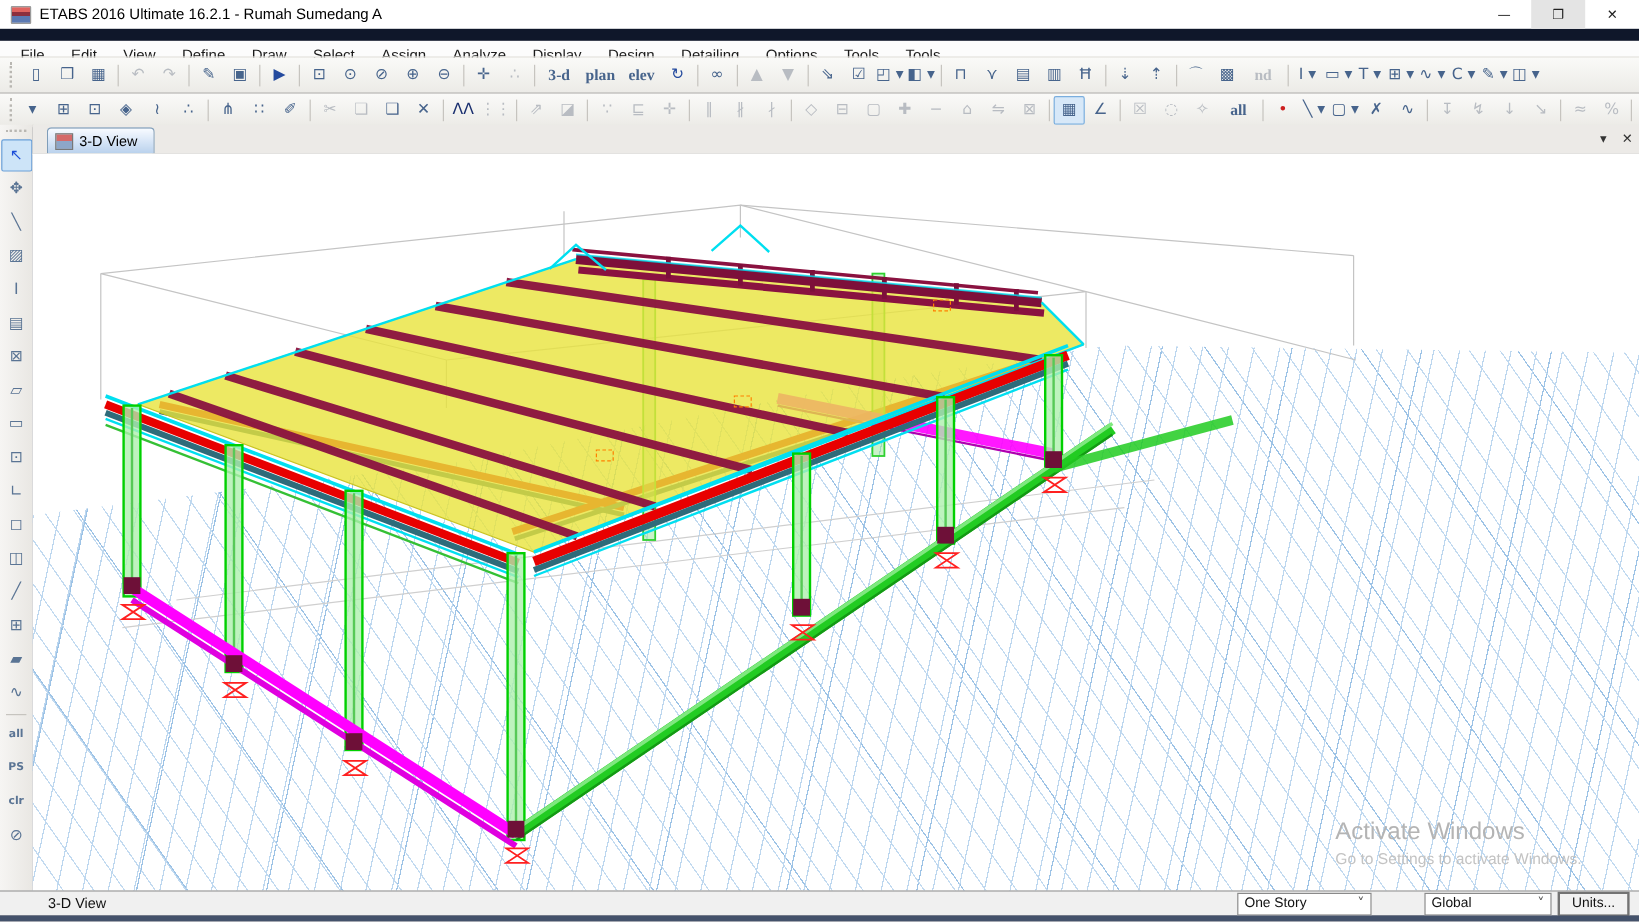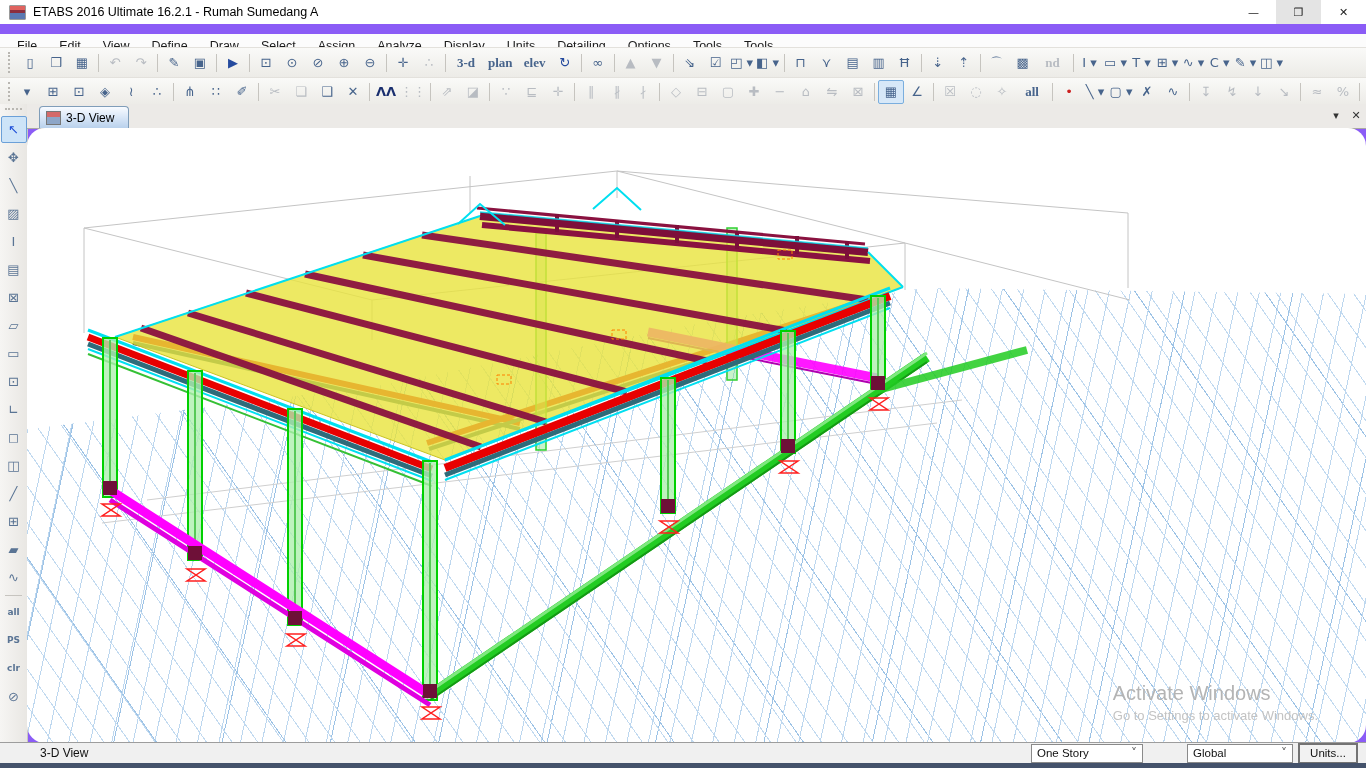--- a/index.html
+++ b/index.html
@@ -1,18 +1,18 @@
 <!DOCTYPE html>
 <html><head>
 <meta charset="utf-8">
 <style>
   html,body{margin:0;padding:0;background:#fff;}
   #window{position:relative;width:1366px;height:768px;overflow:hidden;
     font-family:"Liberation Sans",sans-serif;font-size:12px;color:#111;
-    background:#8b5cf6;user-select:none;}
+    background:#0f172a;user-select:none;}
   
   #titlebar{position:absolute;left:0;top:0;right:0;height:24px;background:#fff;
     display:flex;align-items:center;}
   .appicon{width:15px;height:13px;margin:0 7px 0 9px;flex:0 0 auto;
     background:linear-gradient(180deg,#e0635f 0 30%,#8c2f3e 30% 55%,#5b79b2 55% 100%);
     border:1px solid #9a9a9a;border-radius:1px;}
   #title-text{font-size:12.5px;color:#000;}
   #titlebar .spacer{flex:1;}
   .winctl{width:45px;height:24px;display:flex;align-items:center;justify-content:center;
     font-size:11px;color:#222;font-family:"DejaVu Sans",sans-serif;}
@@ -54,21 +54,21 @@
     padding:0 14px 0 6px;border:1px solid #7f9db9;border-bottom:none;
     border-radius:4px 4px 0 0;
     background:linear-gradient(#f8fbff,#d5e4f6 55%,#b9d1ec);font-size:12px;color:#000;}
   .tabicon{width:13px;height:12px;flex:0 0 auto;
     background:linear-gradient(180deg,#d46a6a 0 45%,#8da6c8 45% 100%);
     border:1px solid #777;}
   #tabstrip .spacer{flex:1;}
   .tabctl{width:20px;height:20px;line-height:20px;text-align:center;color:#333;
     font-size:11px;font-family:"DejaVu Sans",sans-serif;margin-bottom:2px;}
   
-  #canvas{position:absolute;left:27px;top:128px;right:0;bottom:25px;background:#fff;overflow:hidden;border-radius:18px;}
+  #canvas{position:absolute;left:27px;top:128px;right:0;bottom:25px;background:#fff;overflow:hidden;}
   #grid{position:absolute;inset:0;
     background-image:
       repeating-linear-gradient(102deg,#bdd7ef 0 1px,transparent 1px 21px),
       repeating-linear-gradient(55deg,#c2daf0 0 1px,transparent 1px 21px),
       repeating-linear-gradient(102deg,#9dc3e6 0 1px,transparent 1px 106px),
       repeating-linear-gradient(55deg,#9dc3e6 0 1px,transparent 1px 106px);
     clip-path:polygon(0 49%,26% 42%,52% 31%,67% 26%,100% 27%,100% 100%,0 100%);}
   #scene{position:absolute;inset:0;}
   #watermark{position:absolute;right:48px;bottom:20px;text-align:left;pointer-events:none;}
   #wm-title{font-size:20px;color:#b4b4b4;font-family:"Liberation Sans",sans-serif;}
@@ -106,21 +106,21 @@
 
   <span class="mitem">File</span>
       <span class="mitem">Edit</span>
       <span class="mitem">View</span>
       <span class="mitem">Define</span>
       <span class="mitem">Draw</span>
       <span class="mitem">Select</span>
       <span class="mitem">Assign</span>
       <span class="mitem">Analyze</span>
       <span class="mitem">Display</span>
-      <span class="mitem">Units</span>
+      <span class="mitem">Design</span>
       <span class="mitem">Detailing</span>
       <span class="mitem">Options</span>
       <span class="mitem">Tools</span>
       <span class="mitem">Tools</span>
     </div>
 
   <div id="tb1" class="tb">
 
   <span class="tbtn">▯</span>
       <span class="tbtn">❒</span>
@@ -192,21 +192,21 @@
       <span class="tsep"></span>
       <span class="tbtn">⋔</span>
       <span class="tbtn">∷</span>
       <span class="tbtn">✐</span>
       <span class="tsep"></span>
       <span class="tbtn dis">✂</span>
       <span class="tbtn dis">❏</span>
       <span class="tbtn">❑</span>
       <span class="tbtn">✕</span>
       <span class="tsep"></span>
-      <span class="tbtn" style="color:#1a2f6f;font-weight:bold">ΛΛ</span>
+      <span class="tbtn" style="color:#1a2f6f;font-weight:normal">ΛΛ</span>
       <span class="tbtn dis">⋮⋮</span>
       <span class="tsep"></span>
       <span class="tbtn dis">⇗</span>
       <span class="tbtn dis">◪</span>
       <span class="tsep"></span>
       <span class="tbtn dis">∵</span>
       <span class="tbtn dis">⊑</span>
       <span class="tbtn dis">✛</span>
       <span class="tsep"></span>
       <span class="tbtn dis">∥</span>

